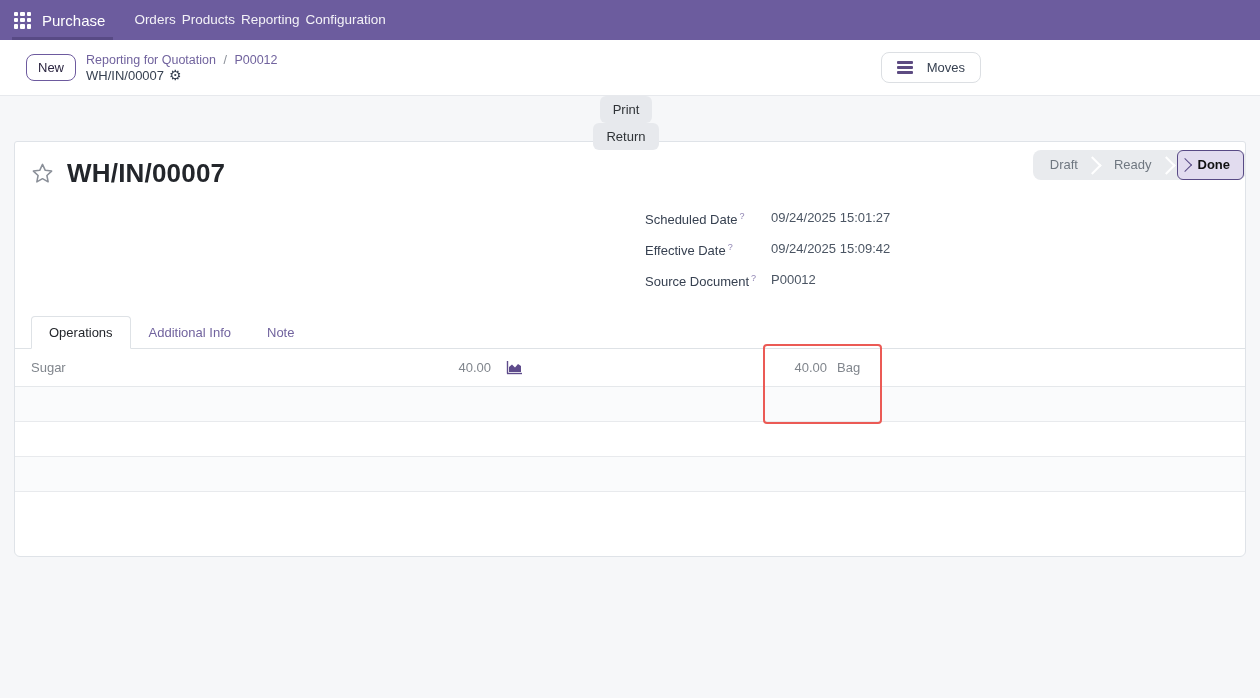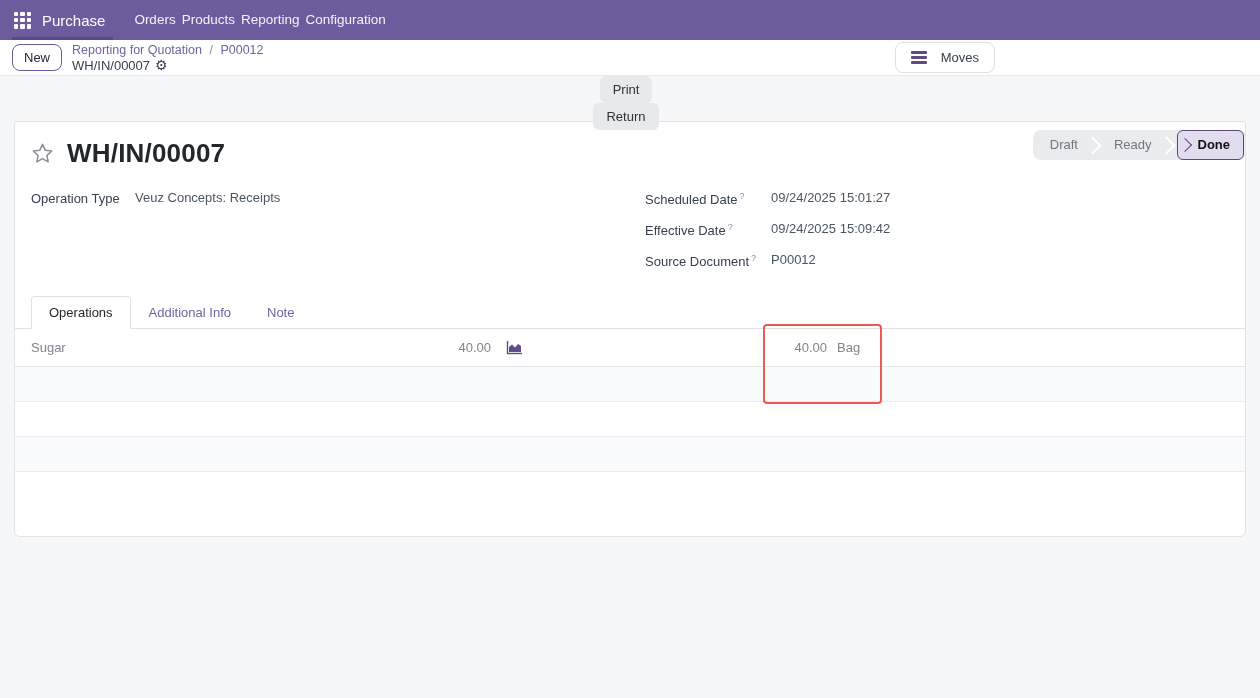--- a/index.html
+++ b/index.html
@@ -20,22 +20,22 @@
   .brand-zone { display:flex; align-items:center; gap:11px; position:relative; height:40px; padding-right:8px; }
   .brand-zone::after { content:""; position:absolute; left:-2px; right:0; bottom:0; height:3px; background:#584a85; }
   .apps-grid { width:17px; height:17px; display:grid; grid-template-columns:repeat(3,1fr); gap:2px; cursor:pointer; }
   .apps-grid span { background:#fff; border-radius:1px; }
   .brand { font-size:15px; font-weight:500; color:#fff; cursor:pointer; }
   .nav-items { display:flex; align-items:center; margin-left:18px; height:40px; }
   .nav-item { color:rgba(255,255,255,.92); font-size:13.5px; cursor:pointer; padding:0 3px; line-height:40px; }
 
   
   .cp-bar {
-    background:#fff; height:36px; border-bottom:1px solid #e7e9ed;
-    display:flex; align-items:center; padding:0 12px;
+    background:#fff; height:56px; border-bottom:1px solid #e7e9ed;
+    display:flex; align-items:center; padding:0 26px;
   }
   .btn-new {
     background:#fff; border:1px solid #6d5a9e; color:#2b2540;
     border-radius:8px; padding:5px 11px; font-size:13px; font-weight:500; cursor:pointer;
     font-family:inherit;
   }
   .crumbs { margin-left:10px; line-height:15px; }
   .crumb-line1 { font-size:12.5px; }
   .crumb-link { color:#71639e; cursor:pointer; text-decoration:none; }
   .crumb-sep { color:#8a8f98; margin:0 4px; }
@@ -194,24 +194,20 @@
       <span class="star-btn">
         <svg width="23" height="23" viewBox="0 0 24 24" fill="none" stroke="#8a8f98" stroke-width="1.6" stroke-linejoin="round">
           <path d="M12 2.5l2.9 6.2 6.6.8-4.9 4.6 1.3 6.6-5.9-3.3-5.9 3.3 1.3-6.6L2.5 9.5l6.6-.8z"></path>
         </svg>
       </span>
       <h1 class="title">WH/IN/00007</h1>
     </div>
 
     <div class="fields">
       <div class="fgroup">
-        <div class="frow">
-          <span class="flabel">Operation Type</span>
-          <span class="fvalue">Veuz Concepts: Receipts</span>
-        </div>
       </div>
       <div class="fgroup fgroup-right">
         <div class="frow">
           <span class="flabel"><span>Scheduled Date</span><sup class="help-sup">?</sup></span>
           <span class="fvalue">09/24/2025 15:01:27</span>
         </div>
         <div class="frow">
           <span class="flabel"><span>Effective Date</span><sup class="help-sup">?</sup></span>
           <span class="fvalue">09/24/2025 15:09:42</span>
         </div>

